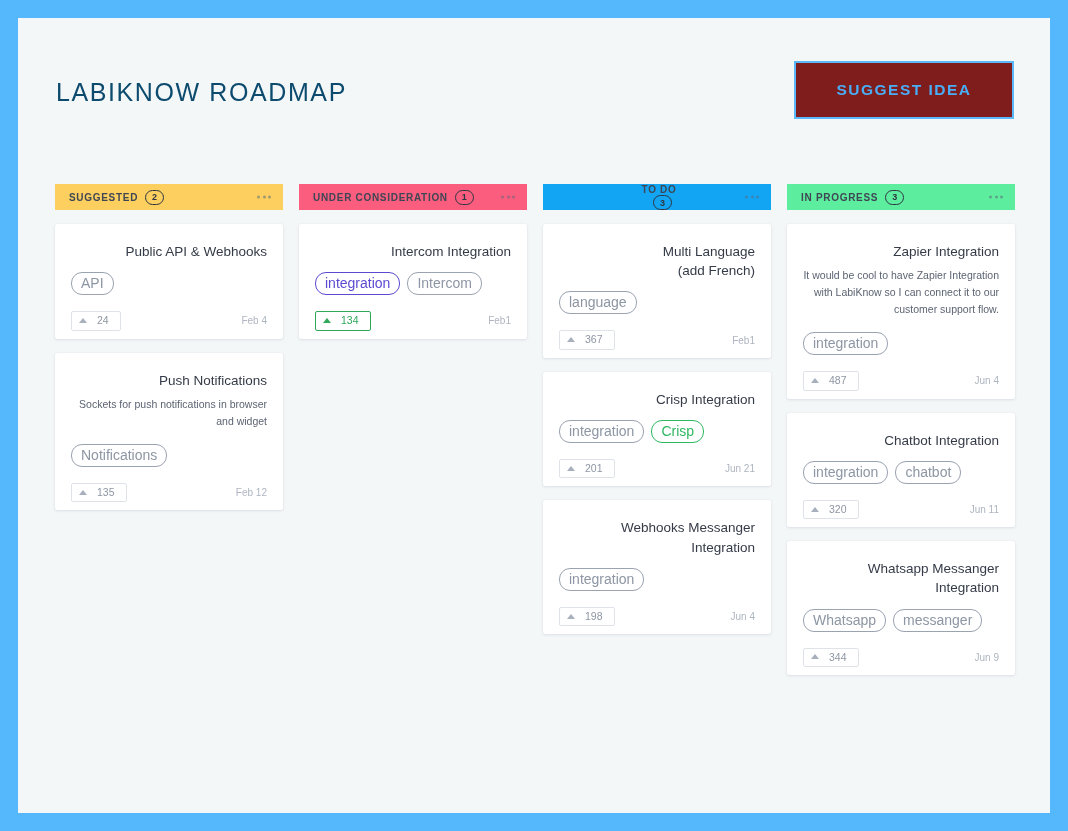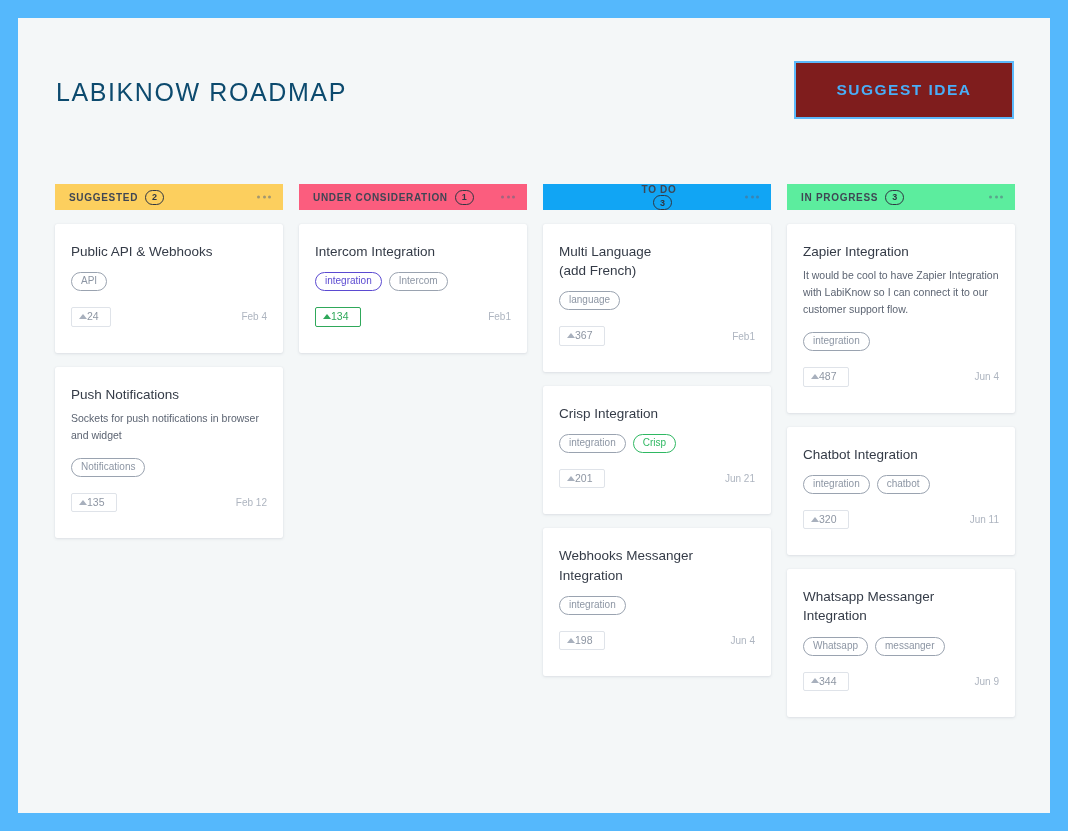--- a/index.html
+++ b/index.html
@@ -139,22 +139,23 @@
     margin-top: 14px;
     display: flex;
     flex-direction: column;
     gap: 14px;
   }
 
   
   .card {
     background: #ffffff;
     border-radius: 2px;
-    padding: 18px 16px 26px 16px;
+    padding: 18px 16px 8px 16px;
     box-shadow: 0 1px 3px rgba(60,75,100,0.13), 0 0 1px rgba(60,75,100,0.10);
+    text-align: right;
   }
 
   .card-title {
     font-size: 13.5px;
     color: #343b47;
     line-height: 1.42;
     font-weight: 400;
     margin-bottom: 11px;
     white-space: pre-line;
   }
@@ -171,41 +172,41 @@
     display: flex;
     flex-wrap: wrap;
     gap: 7px;
     margin-bottom: 16px;
   }
 
   .tag {
     border: 1.4px solid #9aa3b0;
     color: #8d96a4;
     border-radius: 11px;
-    font-size: 10px;
+    font-size: 14px;
     padding: 3px 9px 4px 9px;
     line-height: 1;
     white-space: nowrap;
   }
   .tag.accent-purple { border-color: #5b4ad1; color: #5b4ad1; }
   .tag.accent-green  { border-color: #2fb862; color: #2fb862; }
 
   .card-footer {
     display: flex;
     align-items: center;
     justify-content: space-between;
   }
 
   .vote-box {
     border: 1.3px solid #dfe3e9;
     border-radius: 2px;
     padding: 3px 11px 4px 7px;
     display: inline-flex;
     align-items: center;
-    gap: 0;
+    gap: 10px;
     cursor: pointer;
     background: #fff;
   }
   .vote-box.voted { border-color: #2fa85a; }
 
   .vote-arrow {
     width: 0; height: 0;
     border-left: 4px solid transparent;
     border-right: 4px solid transparent;
     border-bottom: 5px solid #a8b0bd;

